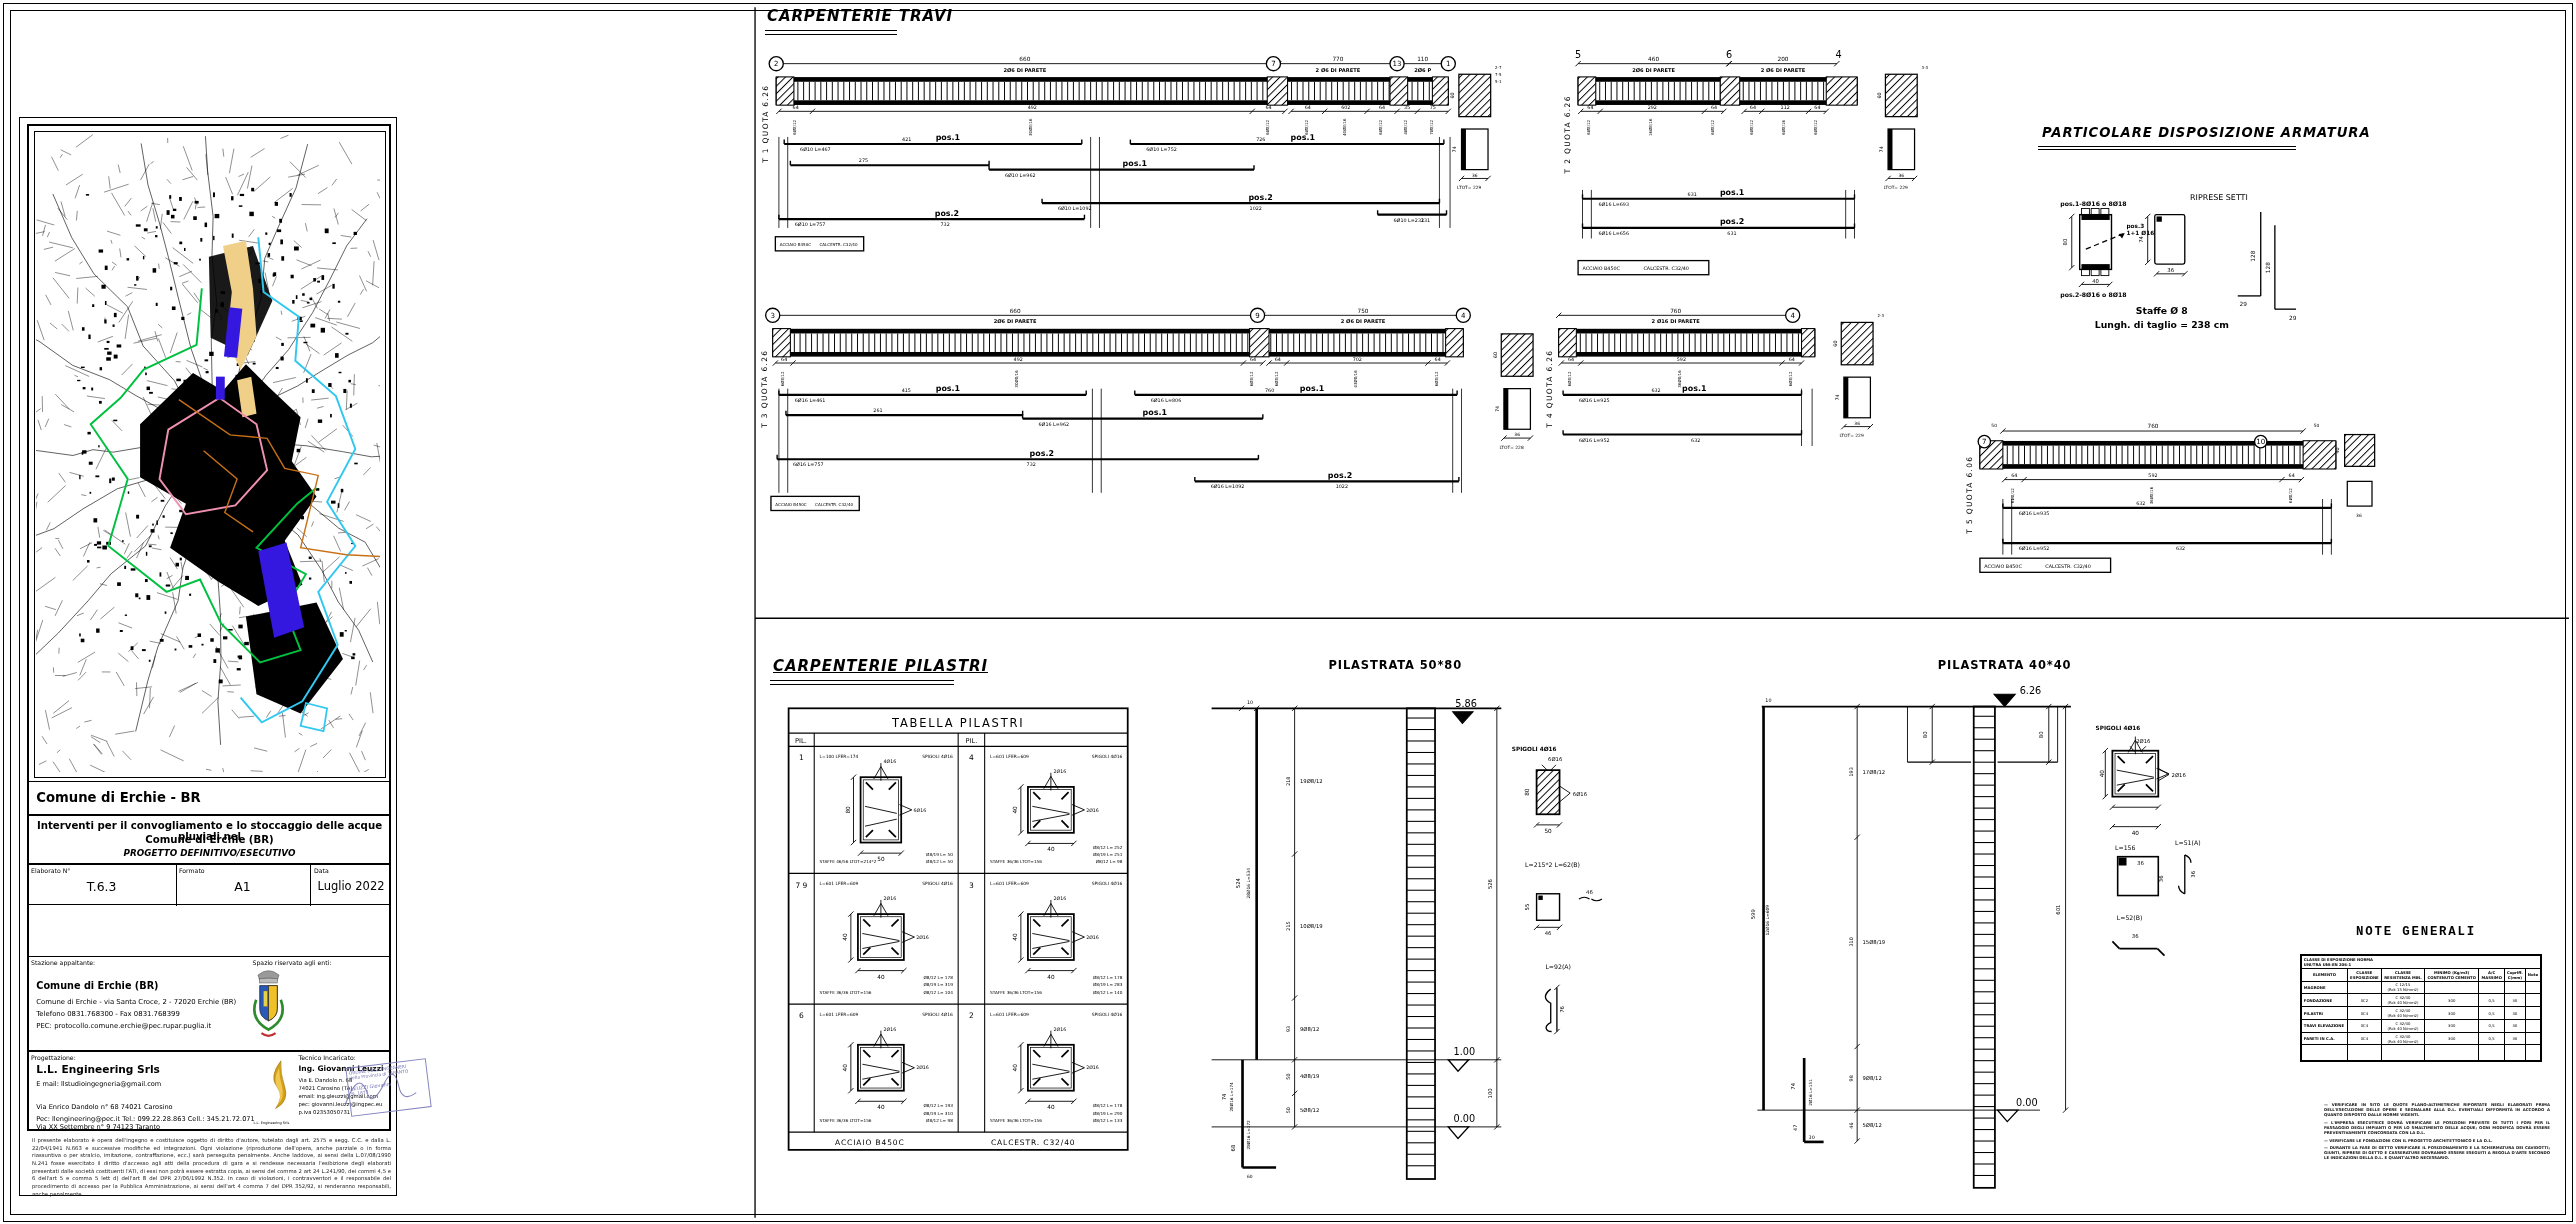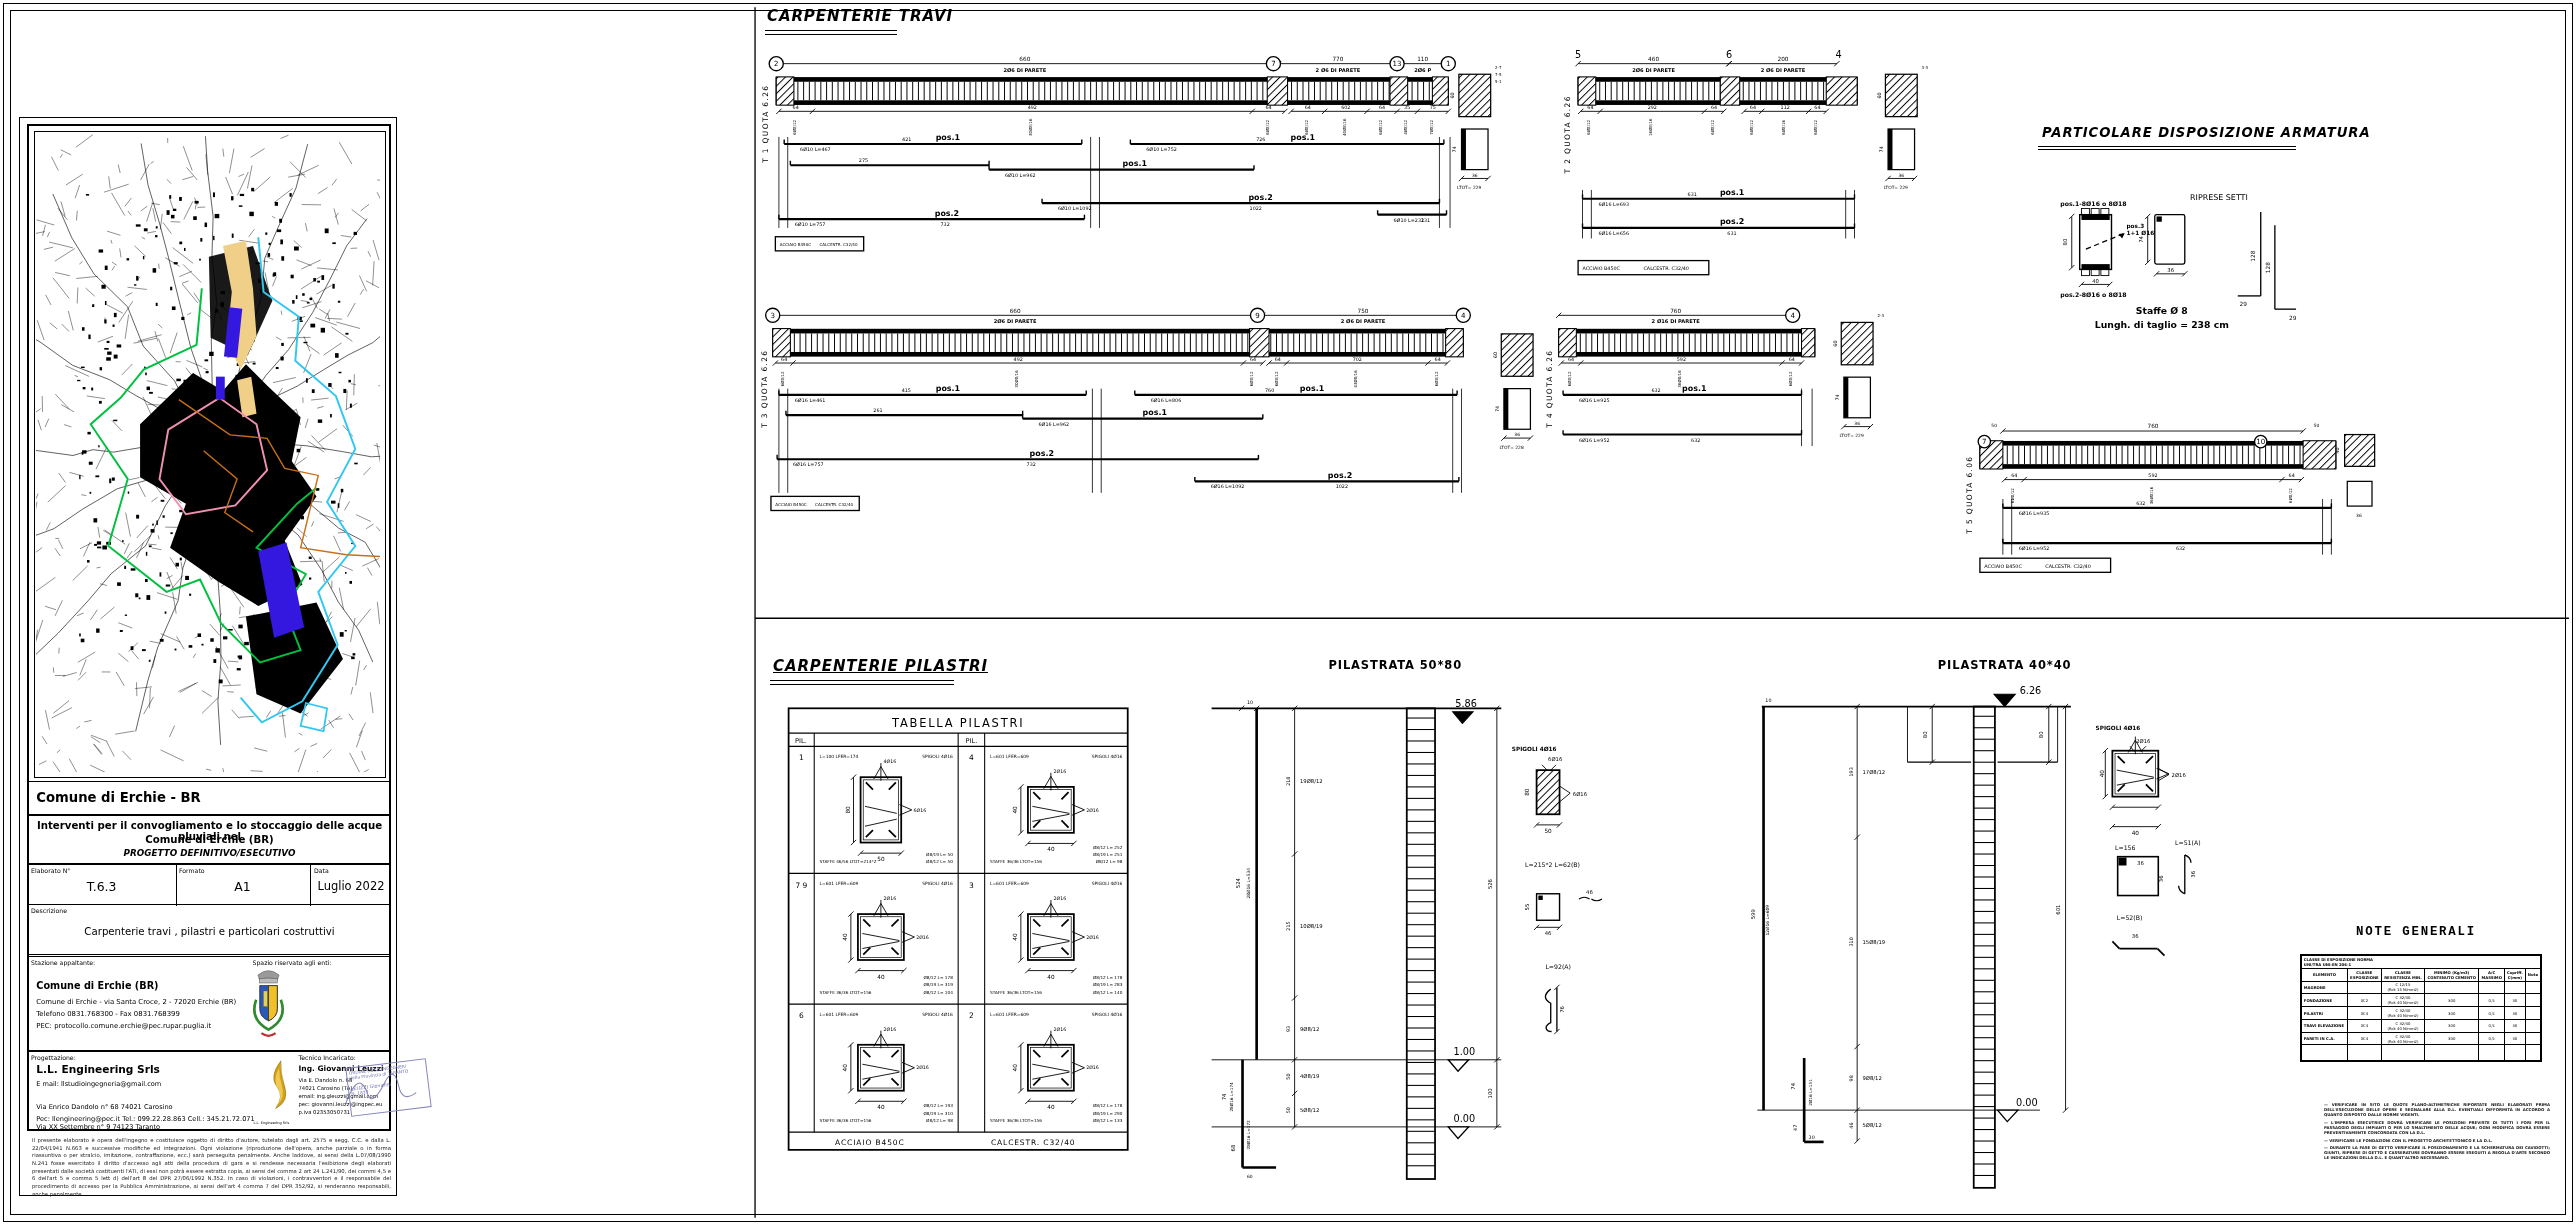--- a/index.html
+++ b/index.html
@@ -2086,24 +2086,20 @@
     </div>
     <div class="abs" style="left:148px;top:0;width:134px;height:41px;border-right:1.3px solid #000;">
       <div class="abs lbl" style="left:3.5px;top:1.8px;">Formato</div>
       <div class="abs ctr" style="left:0;top:14px;width:134px;font-size:12.4px;">A1</div>
     </div>
     <div class="abs" style="left:283px;top:0;width:81px;height:41px;">
       <div class="abs lbl" style="left:3.5px;top:1.8px;">Data</div>
       <div class="abs ctr" style="left:-3.5px;top:14px;width:88px;font-size:11.5px;">Luglio 2022</div>
     </div>
   </div>
-  <div class="tb-row" style="left:26.5px;top:904px;width:364px;height:51px;">
-    <div class="abs lbl" style="left:3.5px;top:1.8px;">Descrizione</div>
-    <div class="abs ctr" style="left:0;top:21px;width:364px;font-size:10.2px;">Carpenterie travi , pilastri e particolari costruttivi</div>
-  </div>
   <div class="tb-row" style="left:26.5px;top:956px;width:364px;height:95px;border-width:1.8px;">
     <div class="abs lbl" style="left:3.5px;top:1.8px;">Stazione appaltante:</div>
     <div class="abs lbl" style="left:225px;top:1.8px;">Spazio riservato agli enti:</div>
     <div class="abs b" style="left:8.8px;top:23px;font-size:9.7px;">Comune di Erchie (BR)</div>
     <div class="abs" style="left:8.8px;top:41px;font-size:6.9px;">Comune di Erchie - via Santa Croce, 2 - 72020 Erchie (BR)</div>
     <div class="abs" style="left:8.8px;top:53px;font-size:6.9px;">Telefono 0831.768300 - Fax 0831.768399</div>
     <div class="abs" style="left:8.8px;top:65px;font-size:6.9px;">PEC: protocollo.comune.erchie@pec.rupar.puglia.it</div>
     <svg class="abs" style="left:221px;top:10.6px;" width="39" height="81" viewBox="0 0 44 92">
       <path d="M10,8 q12,-10 24,0 l-2,6 q-10,-6 -20,0 Z" fill="#9a9a9a" stroke="#555" stroke-width="0.6"></path>
       <rect x="12" y="12" width="20" height="5" fill="#bbb" stroke="#555" stroke-width="0.6"></rect>

